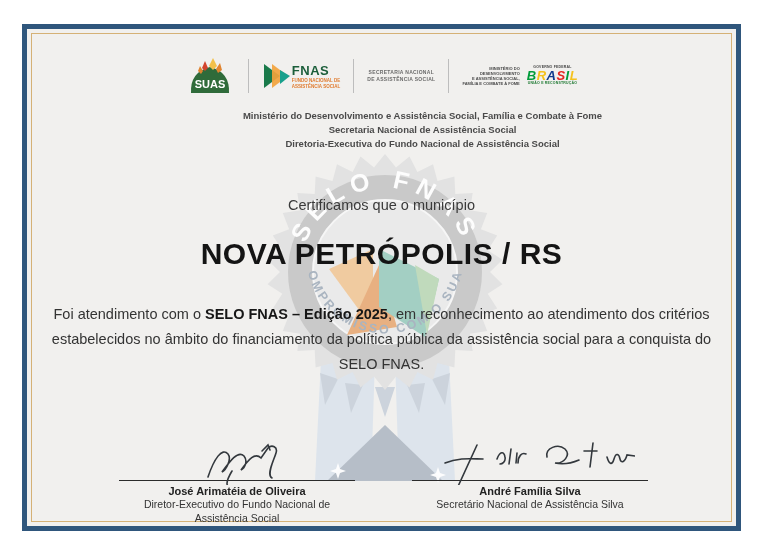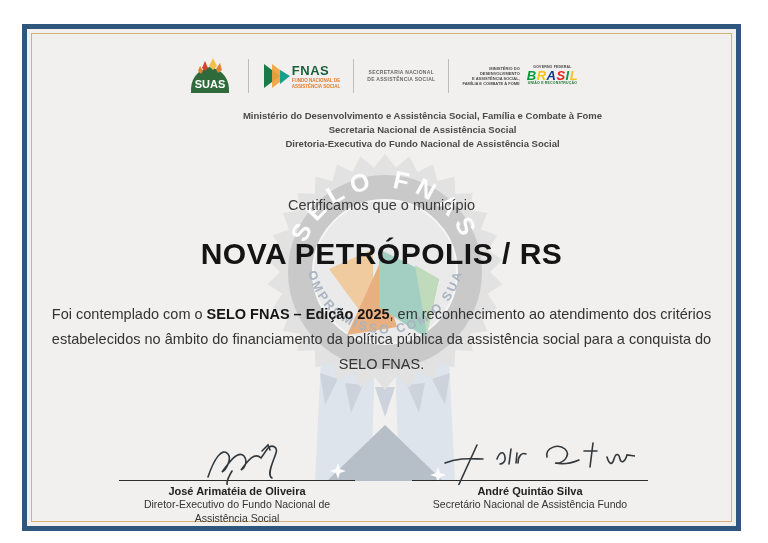--- a/index.html
+++ b/index.html
@@ -160,21 +160,21 @@
 
     <div class="abs ministry-block">
       <div>Ministério do Desenvolvimento e Assistência Social, Família e Combate à Fome</div>
       <div>Secretaria Nacional de Assistência Social</div>
       <div>Diretoria-Executiva do Fundo Nacional de Assistência Social</div>
     </div>
 
     <div class="abs intro-line">Certificamos que o município</div>
     <div class="abs municipality">NOVA PETRÓPOLIS / RS</div>
 
-    <p class="abs paragraph"><span>Foi contemplado com o </span><b>SELO FNAS – Edição 2025</b><span>, em reconhecimento ao atendimento dos critérios estabelecidos no âmbito do financiamento da política pública da assistência social para a conquista do SELO FNAS.</span></p>
+    <p class="abs paragraph"><span>Foi atendimento com o </span><b>SELO FNAS – Edição 2025</b><span>, em reconhecimento ao atendimento dos critérios estabelecidos no âmbito do financiamento da política pública da assistência social para a conquista do SELO FNAS.</span></p>
 
     <div class="abs sig-block sig-left">
       <svg class="sig-scribble" width="150" height="48" viewBox="0 0 150 48">
         <g fill="none" stroke="#33383d" stroke-width="1.6" stroke-linecap="round">
           <path d="M46,40 C52,22 60,10 66,17 C70,22 64,33 60,35 C68,24 76,13 82,19 C86,24 83,31 79,33 C87,22 93,15 99,21 L106,11 C110,7 116,10 114,16 C112,23 104,38 110,41"></path>
           <path d="M70,34 C64,44 62,52 72,49"></path>
           <path d="M100,14 l6,-6 2,5"></path>
         </g>
       </svg>
       <hr class="sig-line">
@@ -187,18 +187,18 @@
         <g fill="none" stroke="#33383d" stroke-width="1.6" stroke-linecap="round">
           <path d="M30,56 L52,8"></path>
           <path d="M20,26 C34,20 48,22 58,22"></path>
           <path d="M72,22 c3,-8 7,-8 8,-2 c1,5 -3,7 -5,7 m11,-15 l-2,15 m7,-1 l1,-10 m1,10 c0,-7 4,-11 8,-9"></path>
           <path d="M122,20 c-2,-9 11,-14 18,-8 c6,6 -1,15 -10,14 c9,2 17,0 24,-3"></path>
           <path d="M168,6 l-3,24 m-6,-16 h13"></path>
           <path d="M182,20 c2,7 5,9 7,2 c2,-7 5,-5 6,0 c1,5 5,3 7,-4 l8,1"></path>
         </g>
       </svg>
       <hr class="sig-line">
-      <div class="sig-name">André Quintão Silva</div>
-      <div class="sig-role">Secretário Nacional de Assistência Fundo</div>
+      <div class="sig-name">André Família Silva</div>
+      <div class="sig-role">Secretário Nacional de Assistência Silva</div>
     </div>
 
   </div>
 </div>
 
 </body></html>

